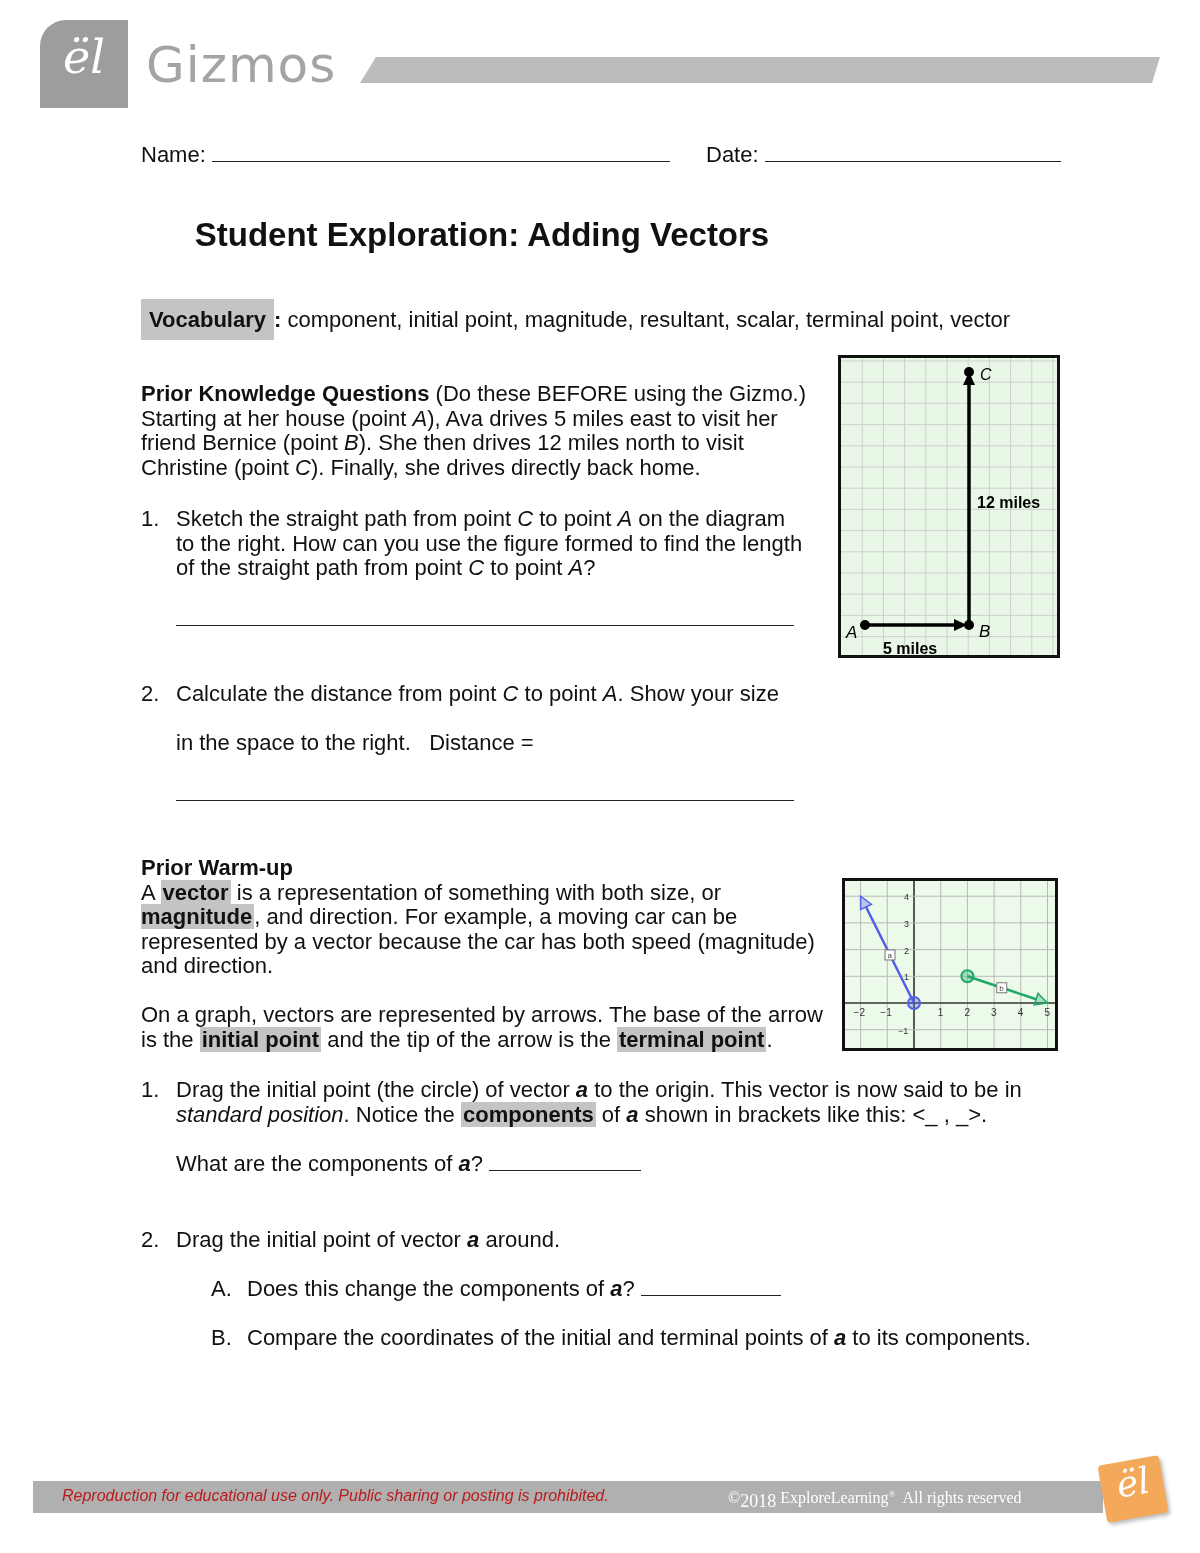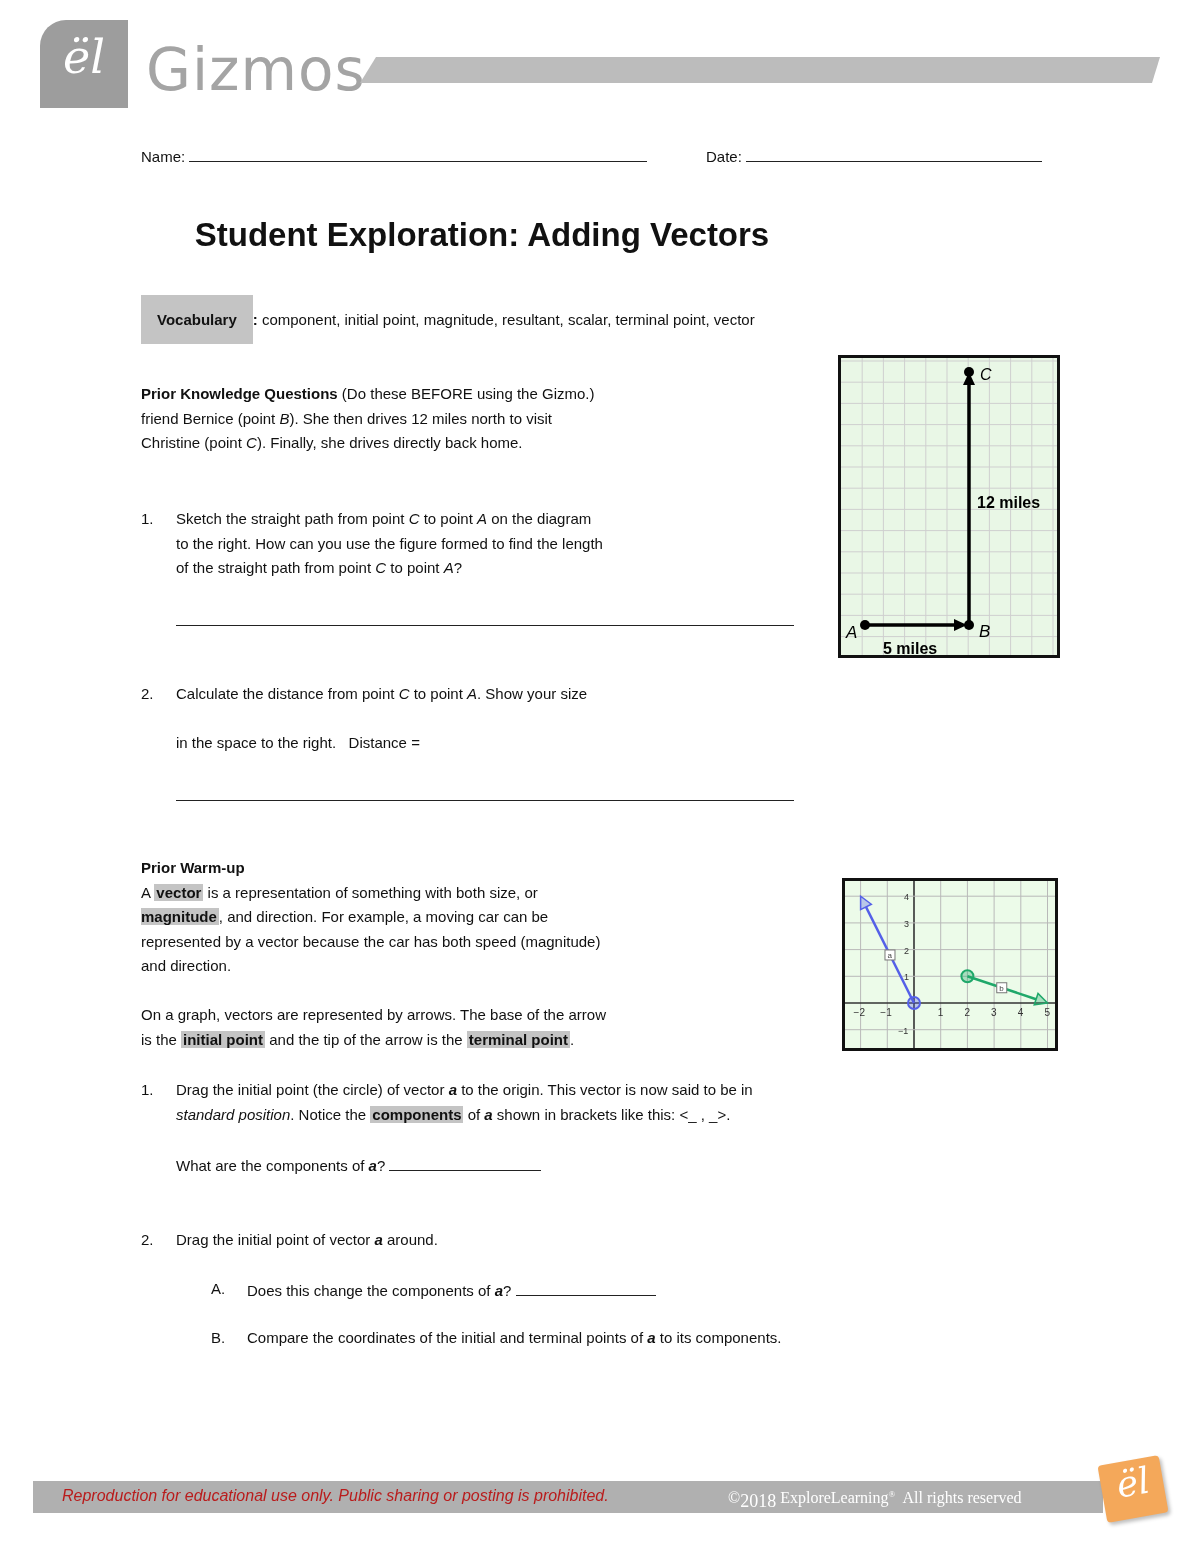--- a/index.html
+++ b/index.html
@@ -1,23 +1,23 @@
 <!DOCTYPE html>
 <html><head>
 <meta charset="utf-8">
 <style>
   html, body { margin:0; padding:0; background:#ffffff; }
   body { width:1200px; height:1553px; position:relative; overflow:hidden;
          font-family:"Liberation Sans", sans-serif; color:#111; }
   .abs { position:absolute; }
   .logo-box { left:40px; top:20px; width:88px; height:88px; background:#9d9d9d; border-top-left-radius:26px; }
   .logo-glyph { left:40px; top:30px; width:88px; text-align:center; color:#fff; font-family:"DejaVu Serif", serif; font-style:italic; font-size:46px; }
-  .brand { left:146px; top:36px; font-size:58px; color:#a4a4a4; letter-spacing:1px; font-family:"DejaVu Sans", sans-serif; }
+  .brand { left:146px; top:36px; font-size:50px; color:#a4a4a4; letter-spacing:1px; font-family:"DejaVu Sans", sans-serif; }
   .header-bar { left:360px; top:57px; width:800px; height:26px; background:#bcbcbc; clip-path:polygon(2% 0, 100% 0, 99% 100%, 0 100%); }
-  .txt { font-size:15px; line-height:24.5px; white-space:nowrap; }
+  .txt { font-size:22px; line-height:24.5px; white-space:nowrap; }
   .hl { background:#c4c4c4; font-weight:bold; padding:0 2px; }
   .b { font-weight:bold; }
   .i { font-style:italic; }
   .blank { display:inline-block; border-bottom:1.5px solid #222; height:18px; vertical-align:baseline; }
   .line { border-bottom:1.5px solid #222; height:0; }
   .title { left:0; width:964px; text-align:center; top:216px; font-size:33px; font-weight:bold; }
   .footer-bar { left:33px; top:1481px; width:1070px; height:32px; background:#b0b0b0; clip-path:polygon(0 0, 100% 0, 100% 100%, 0 100%); }
   .footer-left { left:62px; top:1487px; font-size:16px; color:#b91c1c; font-style:italic; }
   .footer-right { left:728px; top:1487px; font-size:16px; color:#fff;font-family:Liberation Serif, serif; }
   .footer-logo { left:1102px; top:1460px; width:62px; height:58px; background:#f4a85a; transform:rotate(-10deg); border-radius:4px; box-shadow:2px 3px 4px rgba(0,0,0,0.25); }
@@ -37,25 +37,26 @@
   <span class="blank" style="width:458px;"></span>
 </div>
 <div class="abs txt" style="left:706px; top:143px;">
   <span>Date:</span>
   <span class="blank" style="width:296px;"></span>
 </div>
 
 <div class="abs title">Student Exploration: Adding Vectors</div>
 
 <div class="abs txt" style="left:141px; top:308px;">
-  <span class="hl" style="padding:16px;text-align:center;"><span>Vocabulary</span></span><span class="b">:</span><span> component, initial point, magnitude, resultant, scalar, terminal point, vector</span>
+  <span class="hl" style="padding:8px;text-align:center;"><span>Vocabulary</span></span><span class="b">:</span><span> component, initial point, magnitude, resultant, scalar, terminal point, vector</span>
 </div>
 
 <div class="abs txt" style="left:141px; top:382px;">
   <div><span class="b">Prior Knowledge Questions</span><span> (Do these BEFORE using the Gizmo.)</span></div>
+  <div><span>Starting at her house (point </span><span class="i">A</span><span>), Ava drives 5 miles east to visit her</span></div>
   <div><span>friend Bernice (point </span><span class="i">B</span><span>). She then drives 12 miles north to visit</span></div>
   <div><span>Christine (point </span><span class="i">C</span><span>). Finally, she drives directly back home.</span></div>
 </div>
 
 <div class="abs txt" style="left:141px; top:507px;">1.</div>
 <div class="abs txt" style="left:176px; top:507px;">
   <div><span>Sketch the straight path from point </span><span class="i">C</span><span> to point </span><span class="i">A</span><span> on the diagram</span></div>
   <div>to the right. How can you use the figure formed to find the length</div>
   <div><span>of the straight path from point </span><span class="i">C</span><span> to point </span><span class="i">A</span><span>?</span></div>
 </div>

